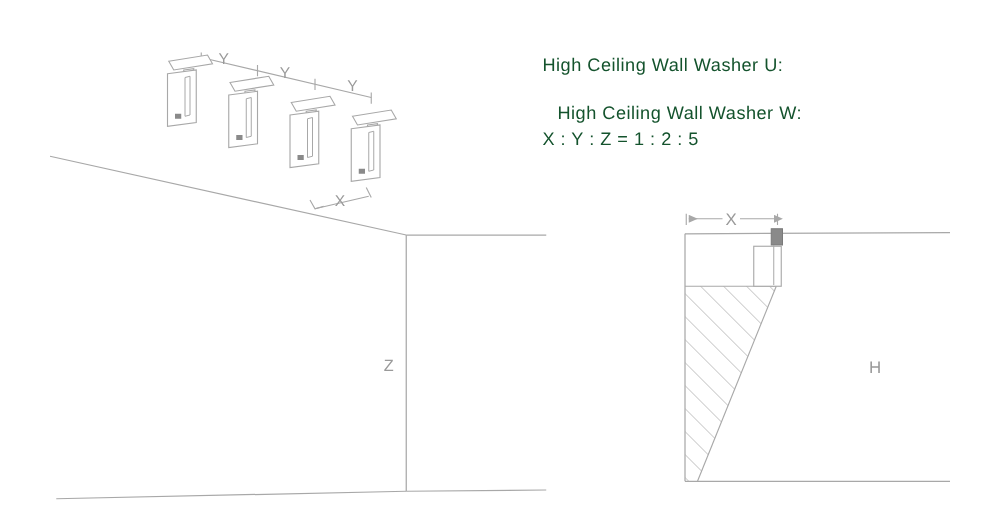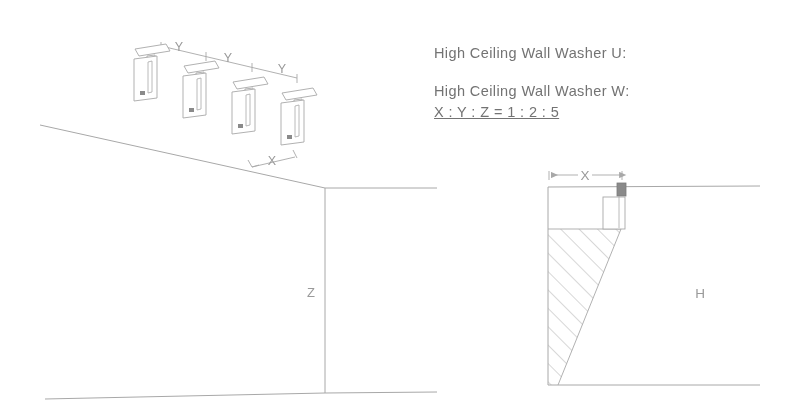--- a/index.html
+++ b/index.html
@@ -19,21 +19,21 @@
     left: 0;
     top: 0;
     width: 785px;
     height: 415px;
   }
   svg {
     display: block;
   }
   .spec-text {
     position: absolute;
-    color: #737373;
+    color: #14532d;
     font-family: "Liberation Sans", sans-serif;
     font-size: 14.5px;
     letter-spacing: 0.4px;
     white-space: nowrap;
   }
   #spec-block {
     position: absolute;
     left: 434px;
     top: 43px;
     width: 320px;
@@ -155,18 +155,18 @@
 
       <text x="700" y="298" font-family="Liberation Sans, sans-serif" font-size="13.5" fill="#9a9a9a" text-anchor="middle">H</text>
     </g>
   </svg>
 
   <div id="spec-block">
     <div class="spec-group">
       <div class="spec-text spec-line" style="position:relative;left:0;top:0;">High Ceiling Wall Washer U:</div>
     </div>
     <div class="spec-group">
-      <div class="spec-text spec-line" style="position:relative;left:0;top:0;">High Ceiling Wall Washer W:</div>
-      <div class="spec-text spec-line" style="position:relative;left:0;top:0;text-decoration:underline;">X : Y : Z = 1 : 2 : 5</div>
+      <div class="spec-text spec-line" style="position:relative;left:12px;top:0;">High Ceiling Wall Washer W:</div>
+      <div class="spec-text spec-line" style="position:relative;left:0;top:0;">X : Y : Z = 1 : 2 : 5</div>
     </div>
   </div>
 
 </div>
 
 </body></html>

